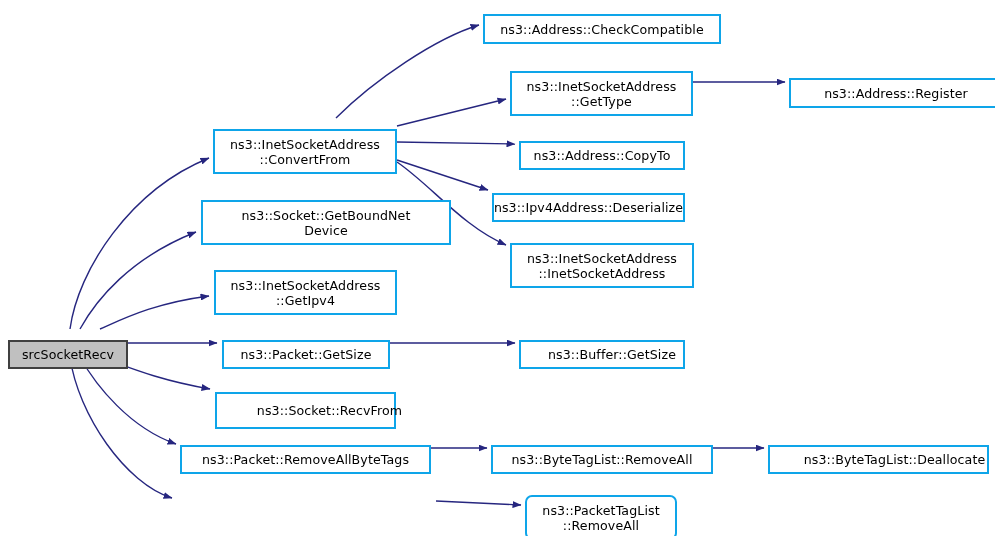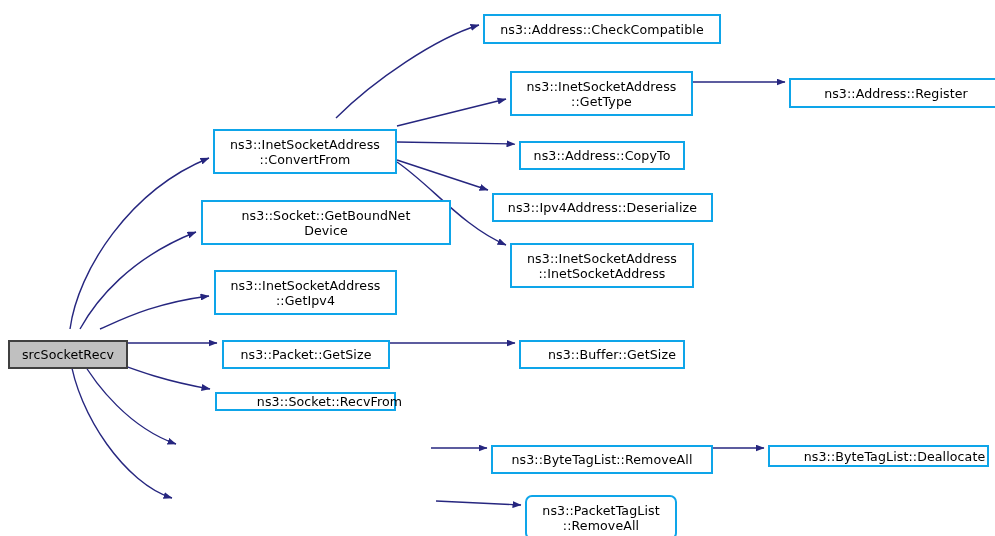--- a/index.html
+++ b/index.html
@@ -105,40 +105,43 @@
 
   <div class="node" style="left:214px; top:259px; width:183px; height:45px;">
     <span class="node-label">ns3::InetSocketAddress
 ::GetIpv4</span>
   </div>
 
   <div class="node" style="left:222px; top:329px; width:168px; height:29px;">
     <span class="node-label">ns3::Packet::GetSize</span>
   </div>
 
-  <div class="node" style="left:215px; top:381px; width:181px; height:19px;padding-left:48px;">
+  <div class="node" style="left:215px; top:381px; width:181px; height:37px;padding-left:48px;">
     <span class="node-label">ns3::Socket::RecvFrom</span>
   </div>
 
+  <div class="node" style="left:180px; top:434px; width:251px; height:29px;">
+    <span class="node-label">ns3::Packet::RemoveAllByteTags</span>
+  </div>
 
 
   <div class="node" style="left:483px; top:3px; width:238px; height:30px;">
     <span class="node-label">ns3::Address::CheckCompatible</span>
   </div>
 
   <div class="node" style="left:510px; top:60px; width:183px; height:45px;">
     <span class="node-label">ns3::InetSocketAddress
 ::GetType</span>
   </div>
 
   <div class="node" style="left:519px; top:130px; width:166px; height:29px;">
     <span class="node-label">ns3::Address::CopyTo</span>
   </div>
 
-  <div class="node" style="left:492px; top:182px; width:221px; height:29px;">
+  <div class="node" style="left:492px; top:182px; width:193px; height:29px;">
     <span class="node-label">ns3::Ipv4Address::Deserialize</span>
   </div>
 
   <div class="node" style="left:510px; top:232px; width:184px; height:45px;">
     <span class="node-label">ns3::InetSocketAddress
 ::InetSocketAddress</span>
   </div>
 
   <div class="node" style="left:519px; top:329px; width:166px; height:29px;padding-left:20px;">
     <span class="node-label">ns3::Buffer::GetSize</span>
@@ -150,17 +153,17 @@
 
   <div class="node" style="left:525px; top:484px; width:152px; height:45px;border-radius:7px;">
     <span class="node-label">ns3::PacketTagList
 ::RemoveAll</span>
   </div>
 
   <div class="node" style="left:789px; top:67px; width:214px; height:30px;">
     <span class="node-label">ns3::Address::Register</span>
   </div>
 
-  <div class="node" style="left:768px; top:434px; width:221px; height:22px;padding-left:32px;">
+  <div class="node" style="left:768px; top:434px; width:221px; height:29px;padding-left:32px;">
     <span class="node-label">ns3::ByteTagList::Deallocate</span>
   </div>
 
 </div>
 
 </body></html>

